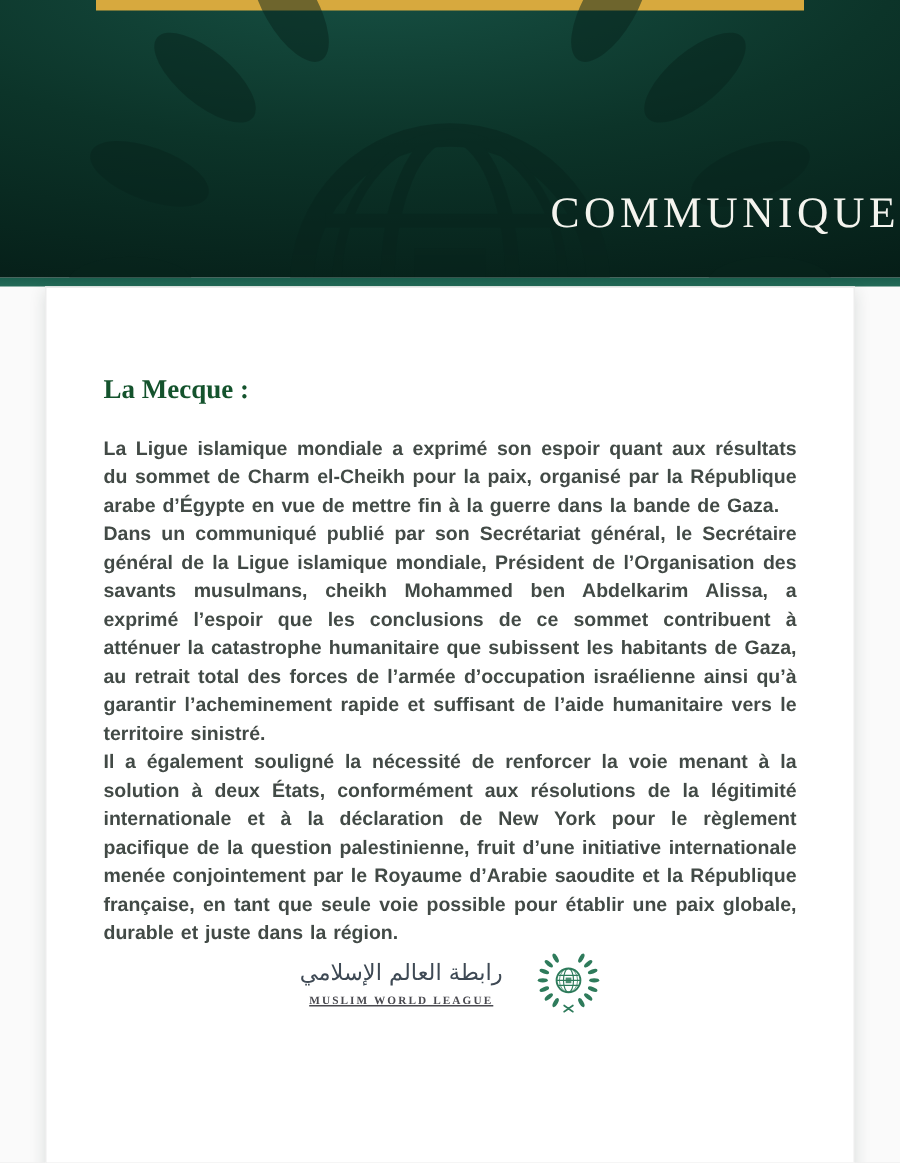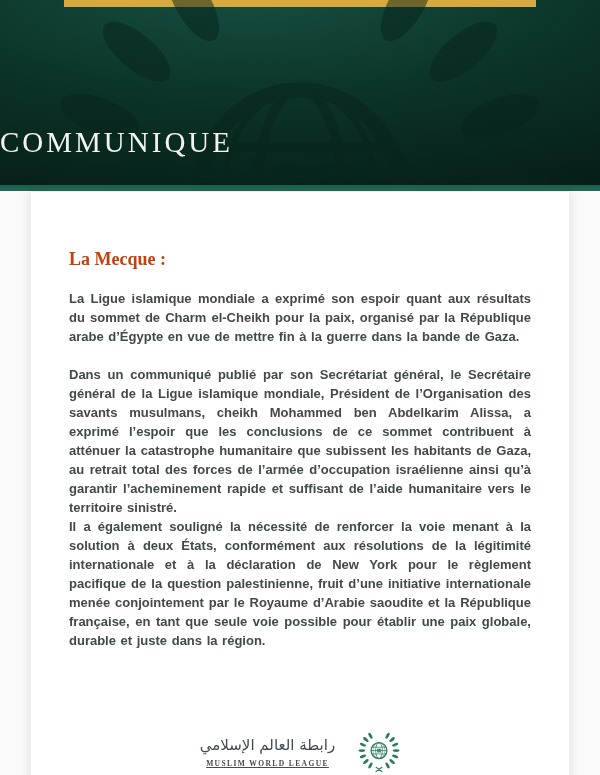--- a/index.html
+++ b/index.html
@@ -16,44 +16,44 @@
   }
   .gold-bar {
     position:absolute; top:0; left:50%; transform:translateX(-50%);
     width:472px; height:7px; background:#d7a93e;
   }
   .watermark {
     position:absolute; left:40px; top:-92px; width:520px; height:572px;
     color:#08241d; opacity:.5; pointer-events:none;
   }
   .header-title {
-    position:absolute; left:0; right:0; top:126px; text-align:left;
+    position:absolute; left:0; right:0; top:126px; text-align:right;
     font-family:"Liberation Serif", serif; font-weight:400;
     font-size:29px; letter-spacing:3px; color:#f4f4ee;
   }
   .teal-band { width:600px; height:6px; background:linear-gradient(#1b5f4e,#236a57); }
   
   .card {
     position:absolute; top:191px; left:30px; width:540px; height:610px;
     background:#ffffff; border:1px solid #ededed;
     box-shadow:0 2px 10px rgba(30,50,45,.14);
     padding:57px 38px 0 38px;
   }
   .dateline {
     font-family:"Liberation Serif", serif; font-weight:700;
-    font-size:18px; color:#c2410c; margin-bottom:19px;
+    font-size:18px; color:#14532d; margin-bottom:19px;
   }
   .body-text p {
     font-size:13px; line-height:19px; font-weight:700;
     color:#424a46; text-align:justify; word-spacing:1px;
   }
-  .body-text p.gap-after { margin-bottom:19px; }
+  .body-text p.gap-after { }
   
   .logo {
-    margin-top:78px; display:flex; align-items:center; justify-content:center; gap:23px;
+    display:flex; align-items:center; justify-content:center; gap:23px;
   }
   .logo-text { display:flex; flex-direction:column; align-items:center; }
   .logo-arabic {
     font-family:"DejaVu Sans", sans-serif; font-size:15px; line-height:22px;
     color:#3e4954; direction:rtl;
   }
   .logo-latin {
     margin-top:3px; font-family:"Liberation Serif", serif; font-weight:700;
     font-size:7.5px; letter-spacing:1.4px; color:#49494f; white-space:nowrap;text-decoration:underline;
   }

